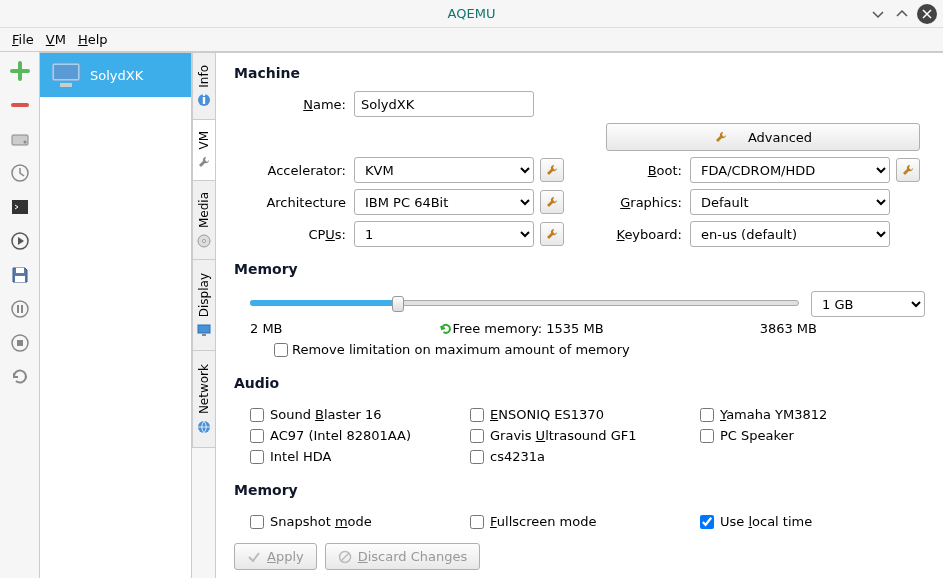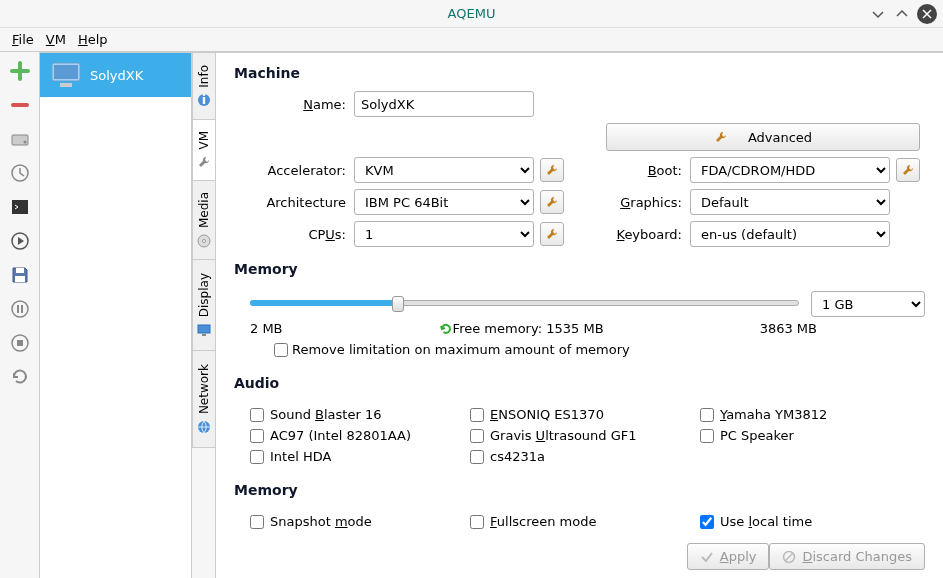--- a/index.html
+++ b/index.html
@@ -35,21 +35,21 @@
 .slider-bar { position: absolute; top: 4px; left: 0; right: 0; height: 6px; background: #e0e0e0; border: 1px solid #aaa; border-radius: 3px; }
 .slider-fill { position: absolute; top: 4px; left: 0; width: 27%; height: 6px; background: #3daee9; border-radius: 3px 0 0 3px; }
 .slider-thumb { position: absolute; top: 0; left: 27%; width: 12px; height: 16px; background: linear-gradient(#fdfdfd,#ddd); border: 1px solid #999; border-radius: 3px; transform: translateX(-6px); cursor: pointer; }
 .mem-value { width: 114px; }
 .mem-labels { display: flex; justify-content: space-between; margin: 4px 0 0 16px; padding-right: 108px; font-size: 13px; }
 .mem-free { display: flex; align-items: center; }
 .chk-row { display: flex; align-items: center; gap: 4px; margin: 6px 0 0 16px; padding-left: 24px; }
 .audio-grid { display: grid; grid-template-columns: 200px 210px 200px; gap: 6px 20px; margin: 6px 0 0 16px; }
 .options-grid { display: grid; grid-template-columns: 200px 210px 200px; gap: 6px 20px; margin: 6px 0 0 16px; }
 .chk { display: flex; align-items: center; gap: 6px; }
-.footer { margin-top: auto; display: flex; justify-content: flex-end; padding-top: 10px; }
+.footer { margin-top: auto; display: flex; gap: 8px; padding-top: 10px; }
 .btn { border: 1px solid #b0b0b0; background: linear-gradient(#fdfdfd,#e8e8e8); border-radius: 3px; padding: 5px 12px; display: flex; align-items: center; gap: 6px; cursor: pointer; }
 .btn.disabled { color: #999; cursor: default; }
 input[type="checkbox"] { width: 14px; height: 14px; cursor: pointer; }
 .u { text-decoration: underline; }
 </style>
 </head>
 <body>
 
 <div class="titlebar">
   <span class="title">AQEMU</span>

